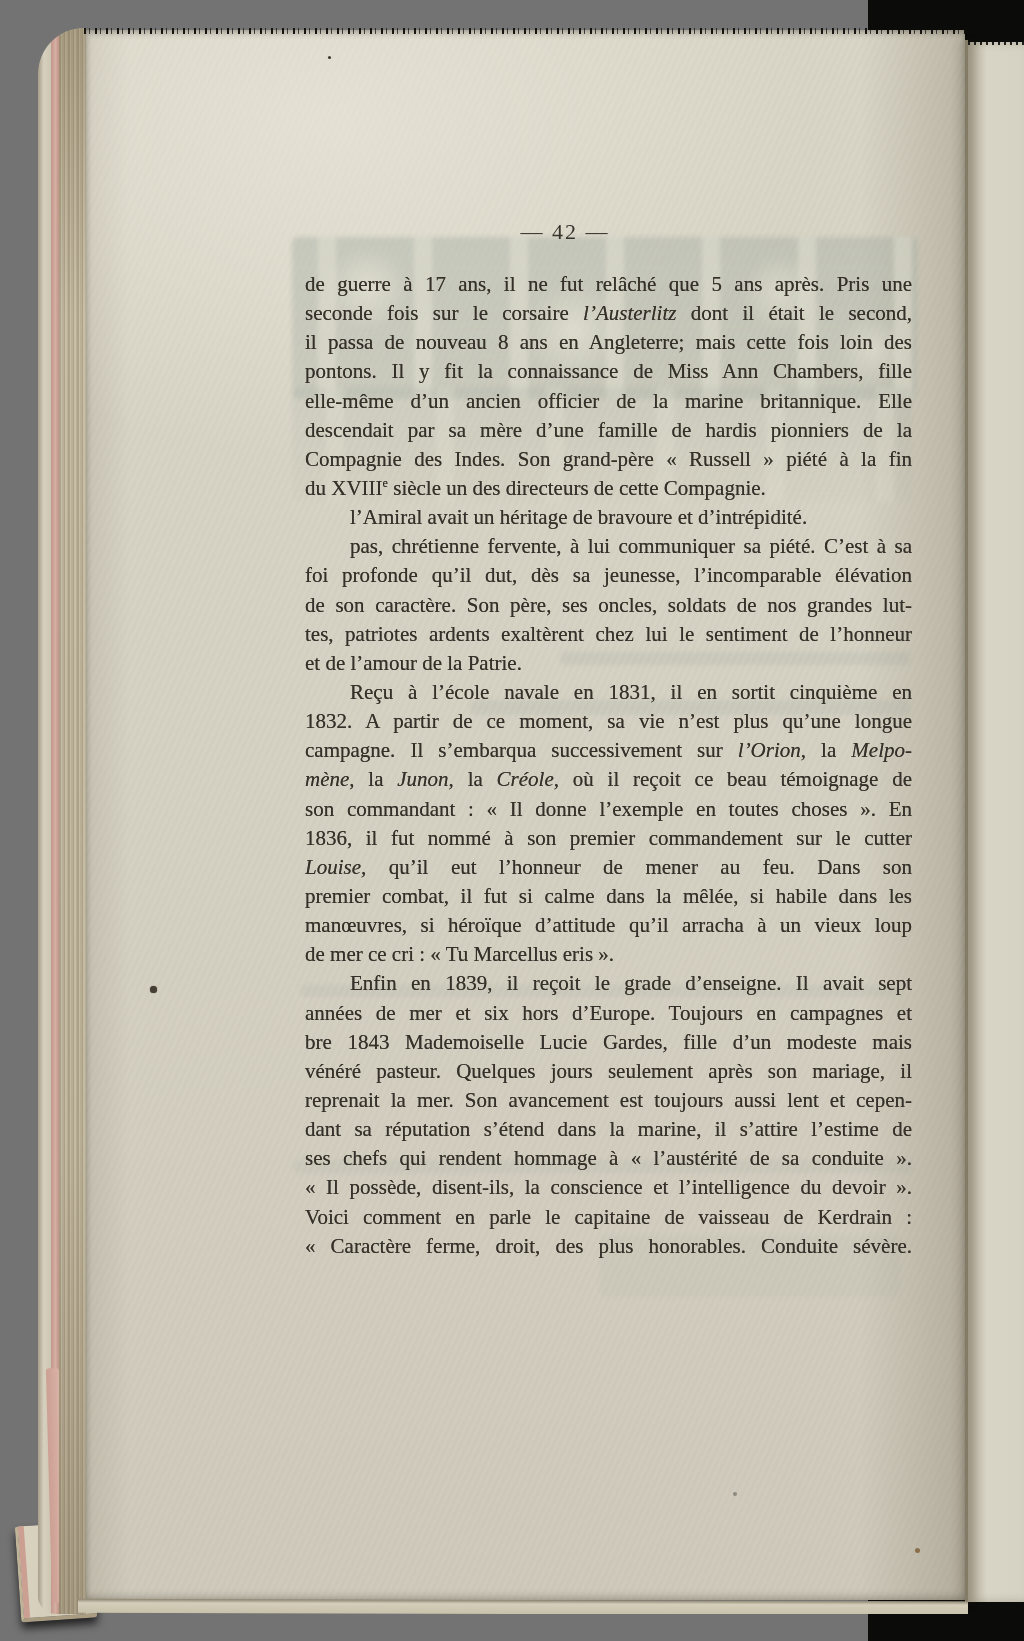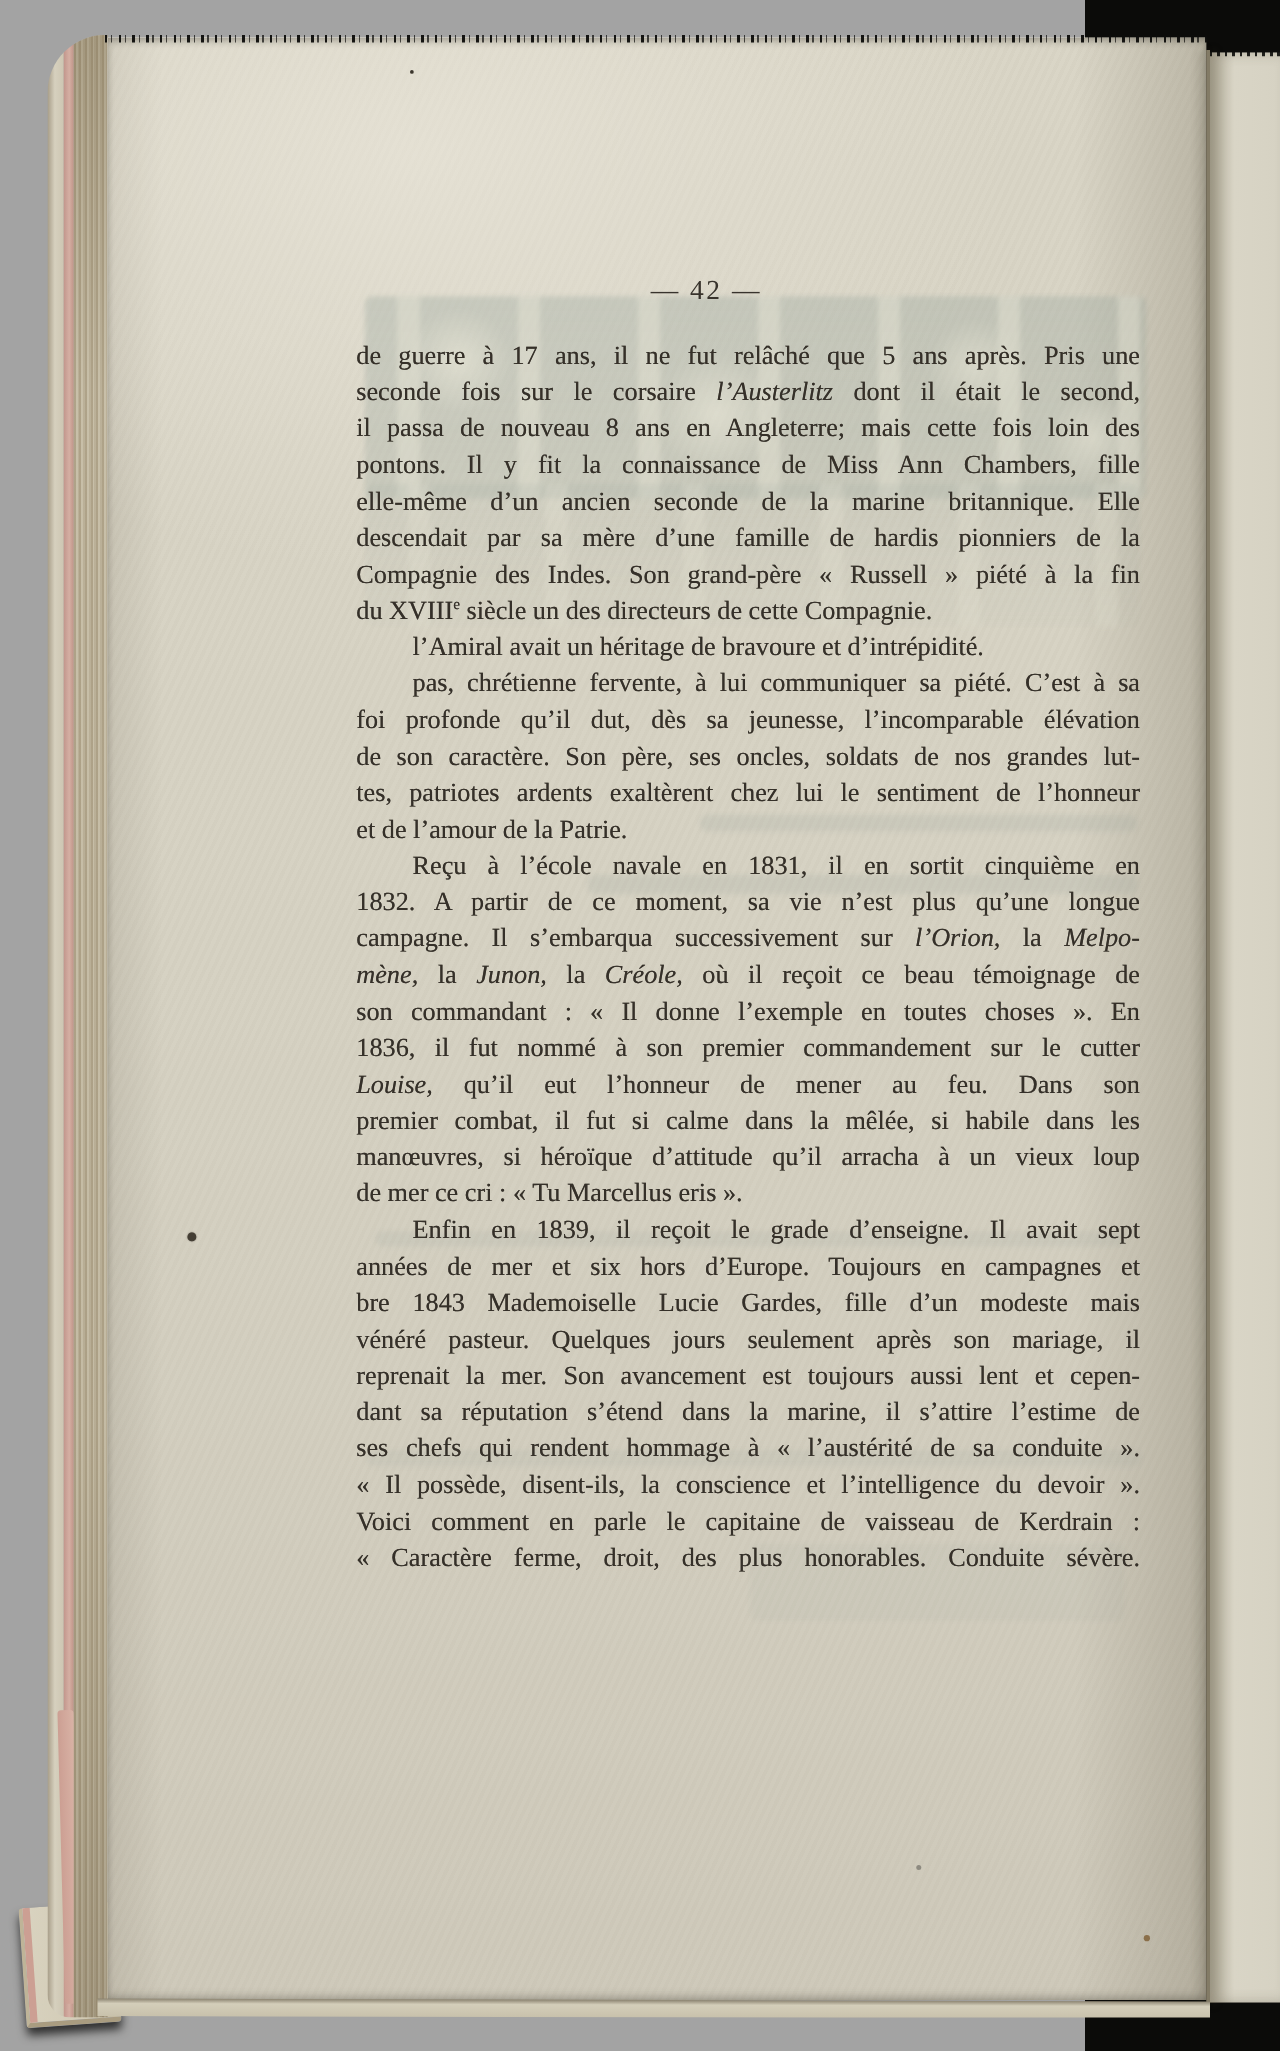--- a/index.html
+++ b/index.html
@@ -1,17 +1,17 @@
 <!DOCTYPE html>
 <html style="--background: #0b0b09; --paper: #d6d2c3; --ink: #353029; --fore-edge-pink: #cfa79c; --show-through: #c6ccc6;"><head>
 <meta charset="utf-8">
 <style>
   html,body{margin:0;padding:0;background:#0b0b09;width:1024px;height:1641px;overflow:hidden;}
   *{box-sizing:border-box;}
-  .scan{position:relative;width:868px;height:1641px;background:#a3a3a3;
+  .scan{position:relative;width:868px;height:1641px;background:#737373;
         font-family:"Liberation Serif","DejaVu Serif",serif;}
 
   
   .cover-corner{position:absolute;left:18px;top:1524px;width:76px;height:96px;
     background:linear-gradient(100deg,#d9d3c0 0%,#d3ccb7 60%,#c3b99e 100%);
     border-bottom:4px solid #a99c80;border-left:3px solid #bfb498;
     transform:rotate(-4deg);border-radius:3px;z-index:1;
     box-shadow:0 6px 8px rgba(0,0,0,.7), inset 6px 0 0 #cc9f93;}
 
   
@@ -85,21 +85,21 @@
   .speck.s3{left:647px;top:1462px;width:4px;height:4px;background:#8d8a80;}
   .speck.s4{left:829px;top:1518px;width:5px;height:5px;background:#8a6f4a;}
 
   
   .page-number{position:absolute;left:199px;top:189px;width:560px;z-index:3;
     text-align:center;font-size:22px;letter-spacing:2px;color:#38332c;}
   .text-block{position:absolute;left:199px;top:240px;width:627px;z-index:3;
     font-size:21px;color:#353029;text-shadow:0 0 .4px rgba(53,48,41,.75);}
   .para{margin:0;}
   .line{height:29.15px;line-height:29.15px;overflow:hidden;
-    text-align:justify;text-align-last:justify;}
+    text-align:justify;text-align-last:justify;margin-left:20px;}
   .para.indent .line:first-child{text-indent:45px;}
   .para.last-left .line:last-child{text-align-last:left;}
   .it{font-style:italic;}
   .sup{font-size:.58em;vertical-align:super;line-height:0;}
 </style>
 </head>
 <body>
 
 <div class="scan">
   <div class="cover-corner"></div>
@@ -119,21 +119,21 @@
       <div class="ghost g5"></div>
 
       <div class="page-number">— 42 —</div>
 
       <div class="text-block">
           <div class="para last-left">
             <div class="line"><span>de guerre à 17 ans, il ne fut relâché que 5 ans après. Pris une</span></div>
             <div class="line"><span>seconde fois sur le corsaire </span><span class="it">l’Austerlitz</span><span> dont il était le second,</span></div>
             <div class="line"><span>il passa de nouveau 8 ans en Angleterre; mais cette fois loin des</span></div>
             <div class="line"><span>pontons. Il y fit la connaissance de Miss Ann Chambers, fille</span></div>
-            <div class="line"><span>elle-même d’un ancien seconde de la marine britannique. Elle</span></div>
+            <div class="line"><span>elle-même d’un ancien officier de la marine britannique. Elle</span></div>
             <div class="line"><span>descendait par sa mère d’une famille de hardis pionniers de la</span></div>
             <div class="line"><span>Compagnie des Indes. Son grand-père « Russell » piété à la fin</span></div>
             <div class="line"><span>du XVIII</span><span class="sup">e</span><span> siècle un des directeurs de cette Compagnie.</span></div>
           </div>
           <div class="para indent last-left">
             <div class="line"><span>l’Amiral avait un héritage de bravoure et d’intrépidité.</span></div>
           </div>
           <div class="para indent last-left">
             <div class="line"><span>pas, chrétienne fervente, à lui communiquer sa piété. C’est à sa</span></div>
             <div class="line"><span>foi profonde qu’il dut, dès sa jeunesse, l’incomparable élévation</span></div>

